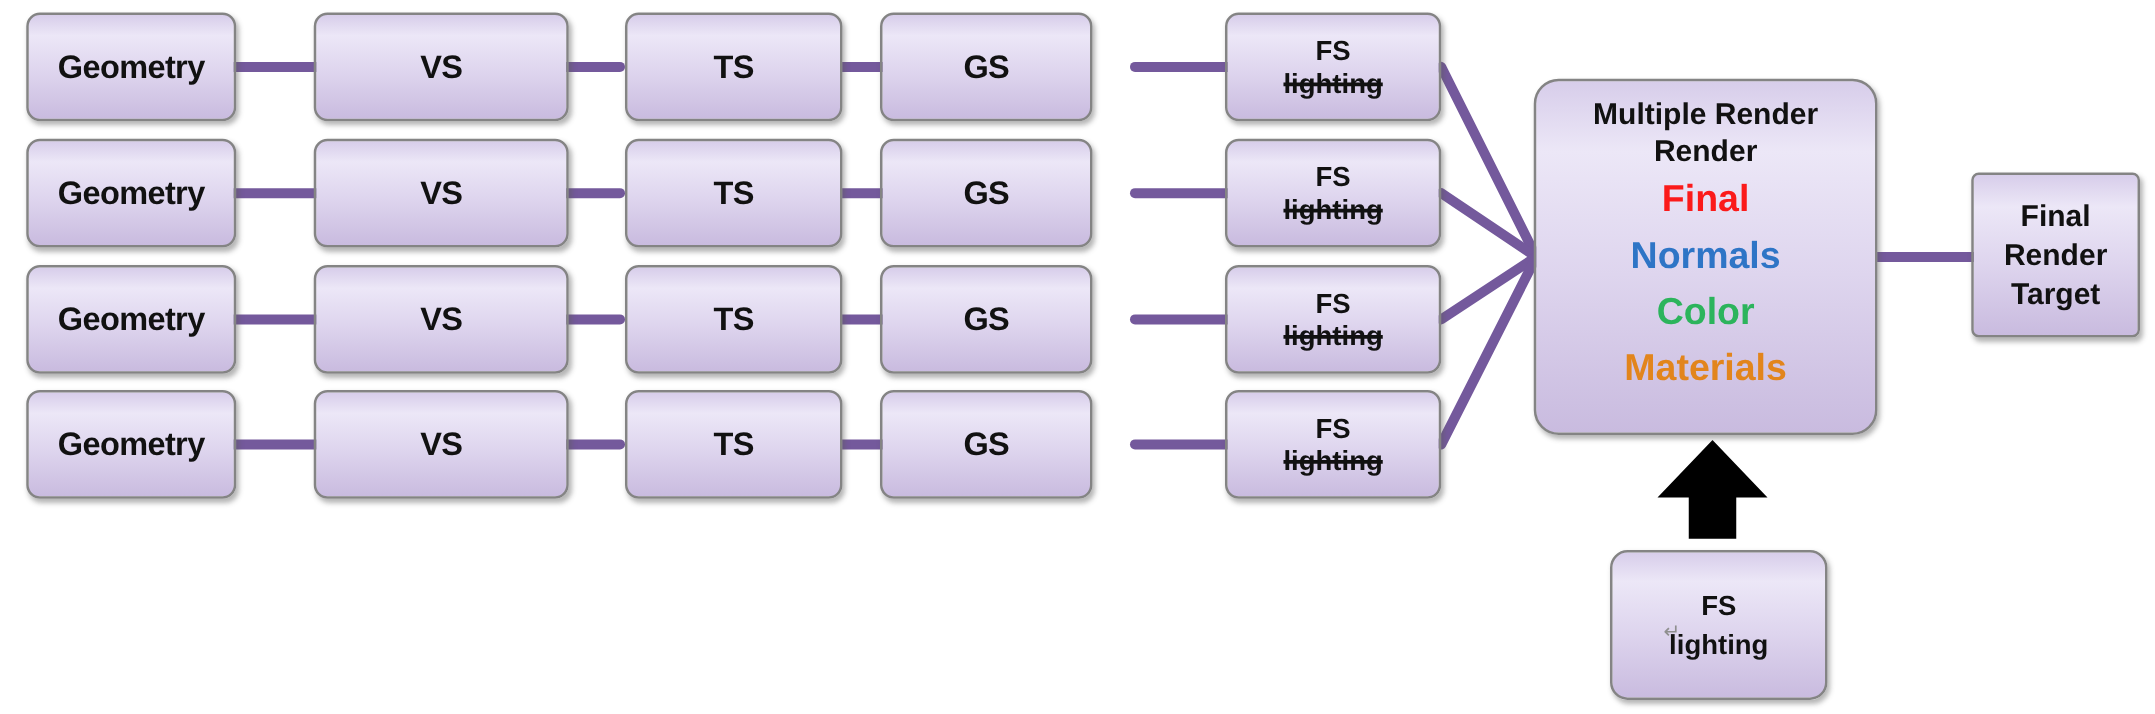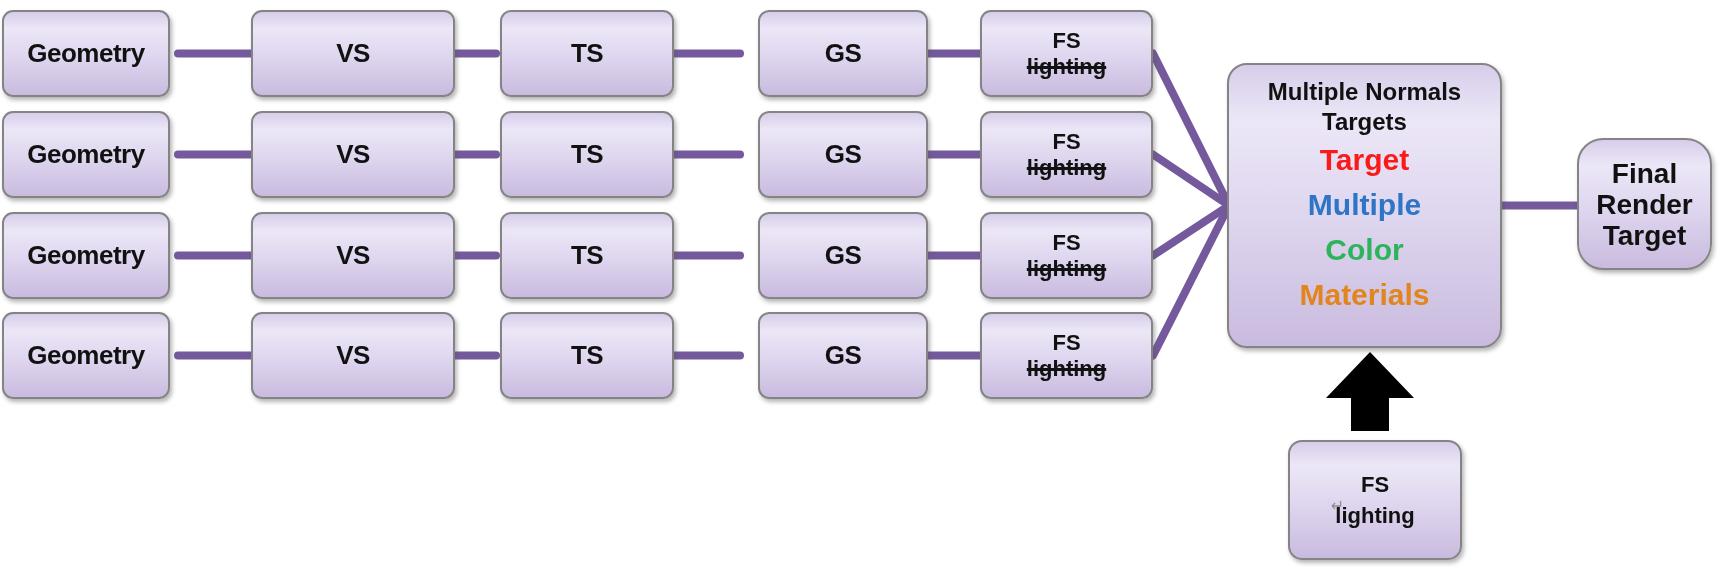--- a/index.html
+++ b/index.html
@@ -33,44 +33,44 @@
 
   .mrt{
     border-radius:20px;
     flex-direction:column;justify-content:flex-start;
     padding-top:12px;
   }
   .mrt-title{font-size:24px;line-height:30px;width:250px;}
   .mrt-item{font-size:30px;line-height:45px;}
 
   .final{
-    border-radius:26px;
+    border-radius:6px;
     padding:0 16px;
-    font-size:28px;line-height:31px;
+    font-size:24px;line-height:31px;
   }
 
   .fs-bottom{
     border-radius:14px;
     flex-direction:column;
     font-size:22px;line-height:31px;
   }
   .return-glyph{
     position:absolute;
     left:24%;top:41%;
     font-size:16px;font-weight:normal;
     color:#8f8f8f;
   }
 
   
   .r0{top:10px;} .r1{top:111px;} .r2{top:212px;} .r3{top:312px;}
   .row-box{height:87px;}
-  .c-geom{left:2px;width:168px;}
+  .c-geom{left:21px;width:168px;}
   .c-vs{left:251px;width:204px;}
   .c-ts{left:500px;width:174px;}
-  .c-gs{left:758px;width:170px;}
+  .c-gs{left:704px;width:170px;}
   .c-fs{left:980px;width:173px;}
 </style>
 </head>
 <body>
 
 <div id="canvas">
 
   <svg id="wires" width="1724" height="571" viewBox="0 0 1724 571">
 
     <line class="conn" x1="178" y1="53.5" x2="253" y2="53.5"></line>
@@ -132,23 +132,23 @@
   <div class="box stage row-box r3 c-geom">Geometry</div>
   <div class="box stage row-box r3 c-vs">VS</div>
   <div class="box stage row-box r3 c-ts">TS</div>
   <div class="box stage row-box r3 c-gs">GS</div>
   <div class="box fsbox row-box r3 c-fs">
     <span>FS</span>
     <span class="struck">lighting</span>
   </div>
 
   <div class="box mrt" style="left:1227px;top:63px;width:275px;height:285px;">
-    <div class="mrt-title">Multiple Normals Targets</div>
-    <div class="mrt-item" style="color: rgb(251, 26, 26);">Target</div>
-    <div class="mrt-item" style="color: rgb(46, 117, 198);">Multiple</div>
+    <div class="mrt-title">Multiple Render Render</div>
+    <div class="mrt-item" style="color: rgb(251, 26, 26);">Final</div>
+    <div class="mrt-item" style="color: rgb(46, 117, 198);">Normals</div>
     <div class="mrt-item" style="color: rgb(44, 180, 92);">Color</div>
     <div class="mrt-item" style="color: rgb(226, 133, 28); text-align: right;">Materials</div>
   </div>
 
   <div class="box final" style="left:1577px;top:138px;width:135px;height:132px;">Final Render Target</div>
 
   <div class="box fs-bottom" style="left:1288px;top:440px;width:174px;height:120px;">
     <span class="return-glyph">↵</span>
     <span>FS</span>
     <span>lighting</span>

